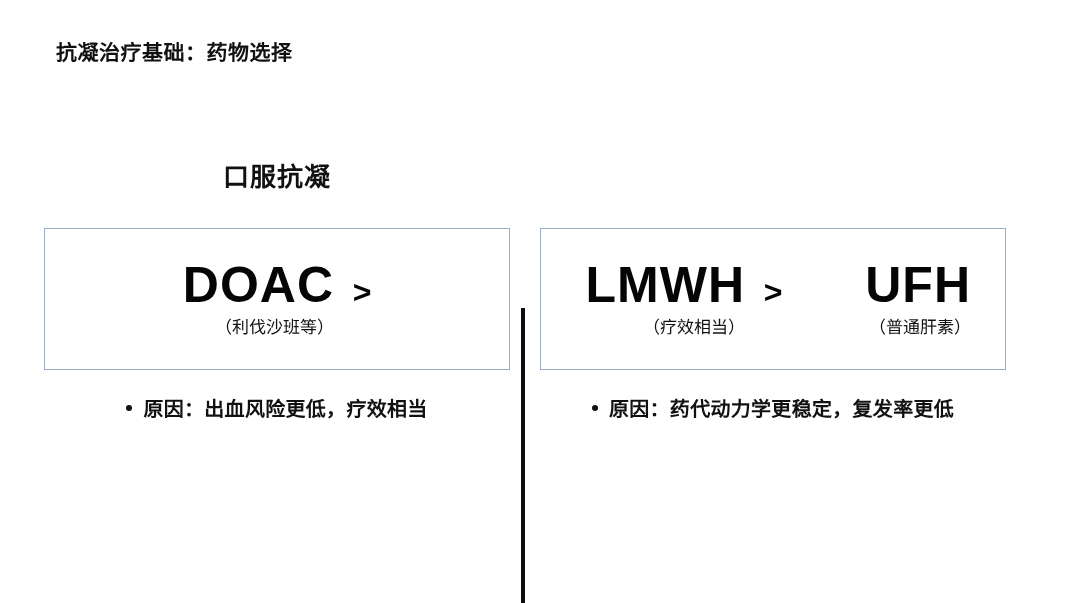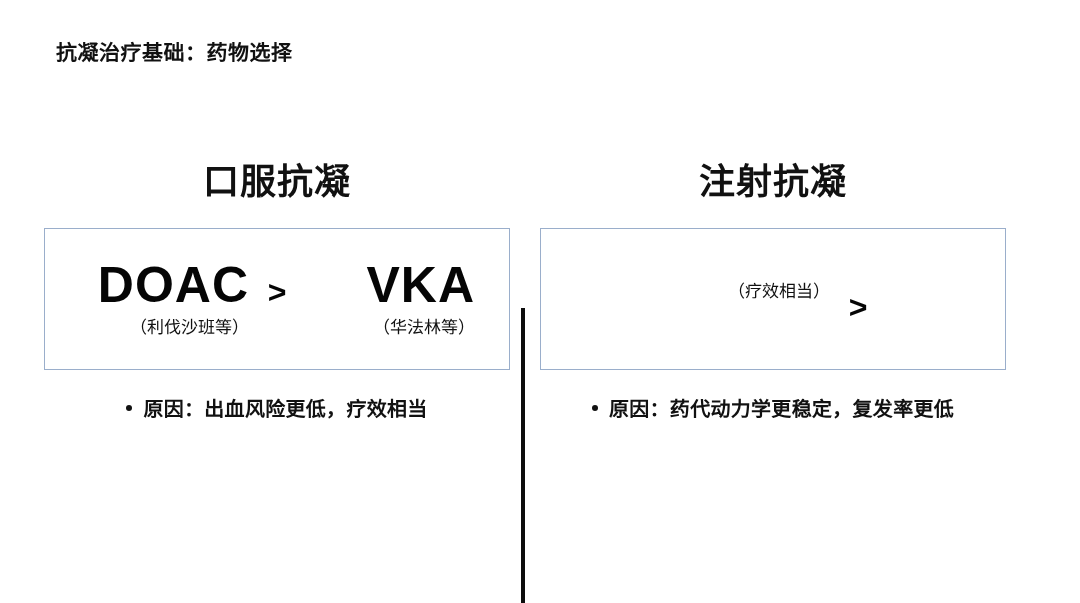--- a/index.html
+++ b/index.html
@@ -45,21 +45,21 @@
   .column {
     position: absolute;
     top: 0;
     width: 466px;
   }
   .column.left  { left: 44px; }
   .column.right { left: 540px; }
 
   .col-heading {
     text-align: center;
-    font-size: 36px;
+    font-size: 26px;
     font-weight: bold;
     color: #111111;
     letter-spacing: 1px;
     line-height: 1;
     margin-top: 14px;
     margin-bottom: 0;
     white-space: nowrap;
   }
 
   
@@ -187,46 +187,46 @@
 
       <div class="col-heading">口服抗凝</div>
 
       <div class="drug-box">
         <div class="inner">
           <div class="drug-item">
             <div class="drug-abbr">DOAC</div>
             <div class="drug-note">（利伐沙班等）</div>
           </div>
           <div class="drug-gt">&gt;</div>
-          <div class="drug-item">
-            <div class="drug-abbr">VKA</div>
-            <div class="drug-note">（华法林等）</div>
-          </div>
         </div>
       </div>
 
       <div class="reason">
         <div class="bullet-row">
           <span class="bullet-dot"></span>
           <span class="reason-text">原因：出血风险更低，疗效相当</span>
         </div>
       </div>
 
     </div>
 
     <div class="column right">
 
-      <div class="col-heading">注射抗凝</div>
 
       <div class="drug-box">
         <div class="inner">
           <div class="drug-item">
+            <div class="drug-abbr">LMWH</div>
             <div class="drug-note">（疗效相当）</div>
           </div>
           <div class="drug-gt">&gt;</div>
+          <div class="drug-item">
+            <div class="drug-abbr">UFH</div>
+            <div class="drug-note">（普通肝素）</div>
+          </div>
         </div>
       </div>
 
       <div class="reason">
         <div class="bullet-row">
           <span class="bullet-dot"></span>
           <span class="reason-text">原因：药代动力学更稳定，复发率更低</span>
         </div>
       </div>
 

